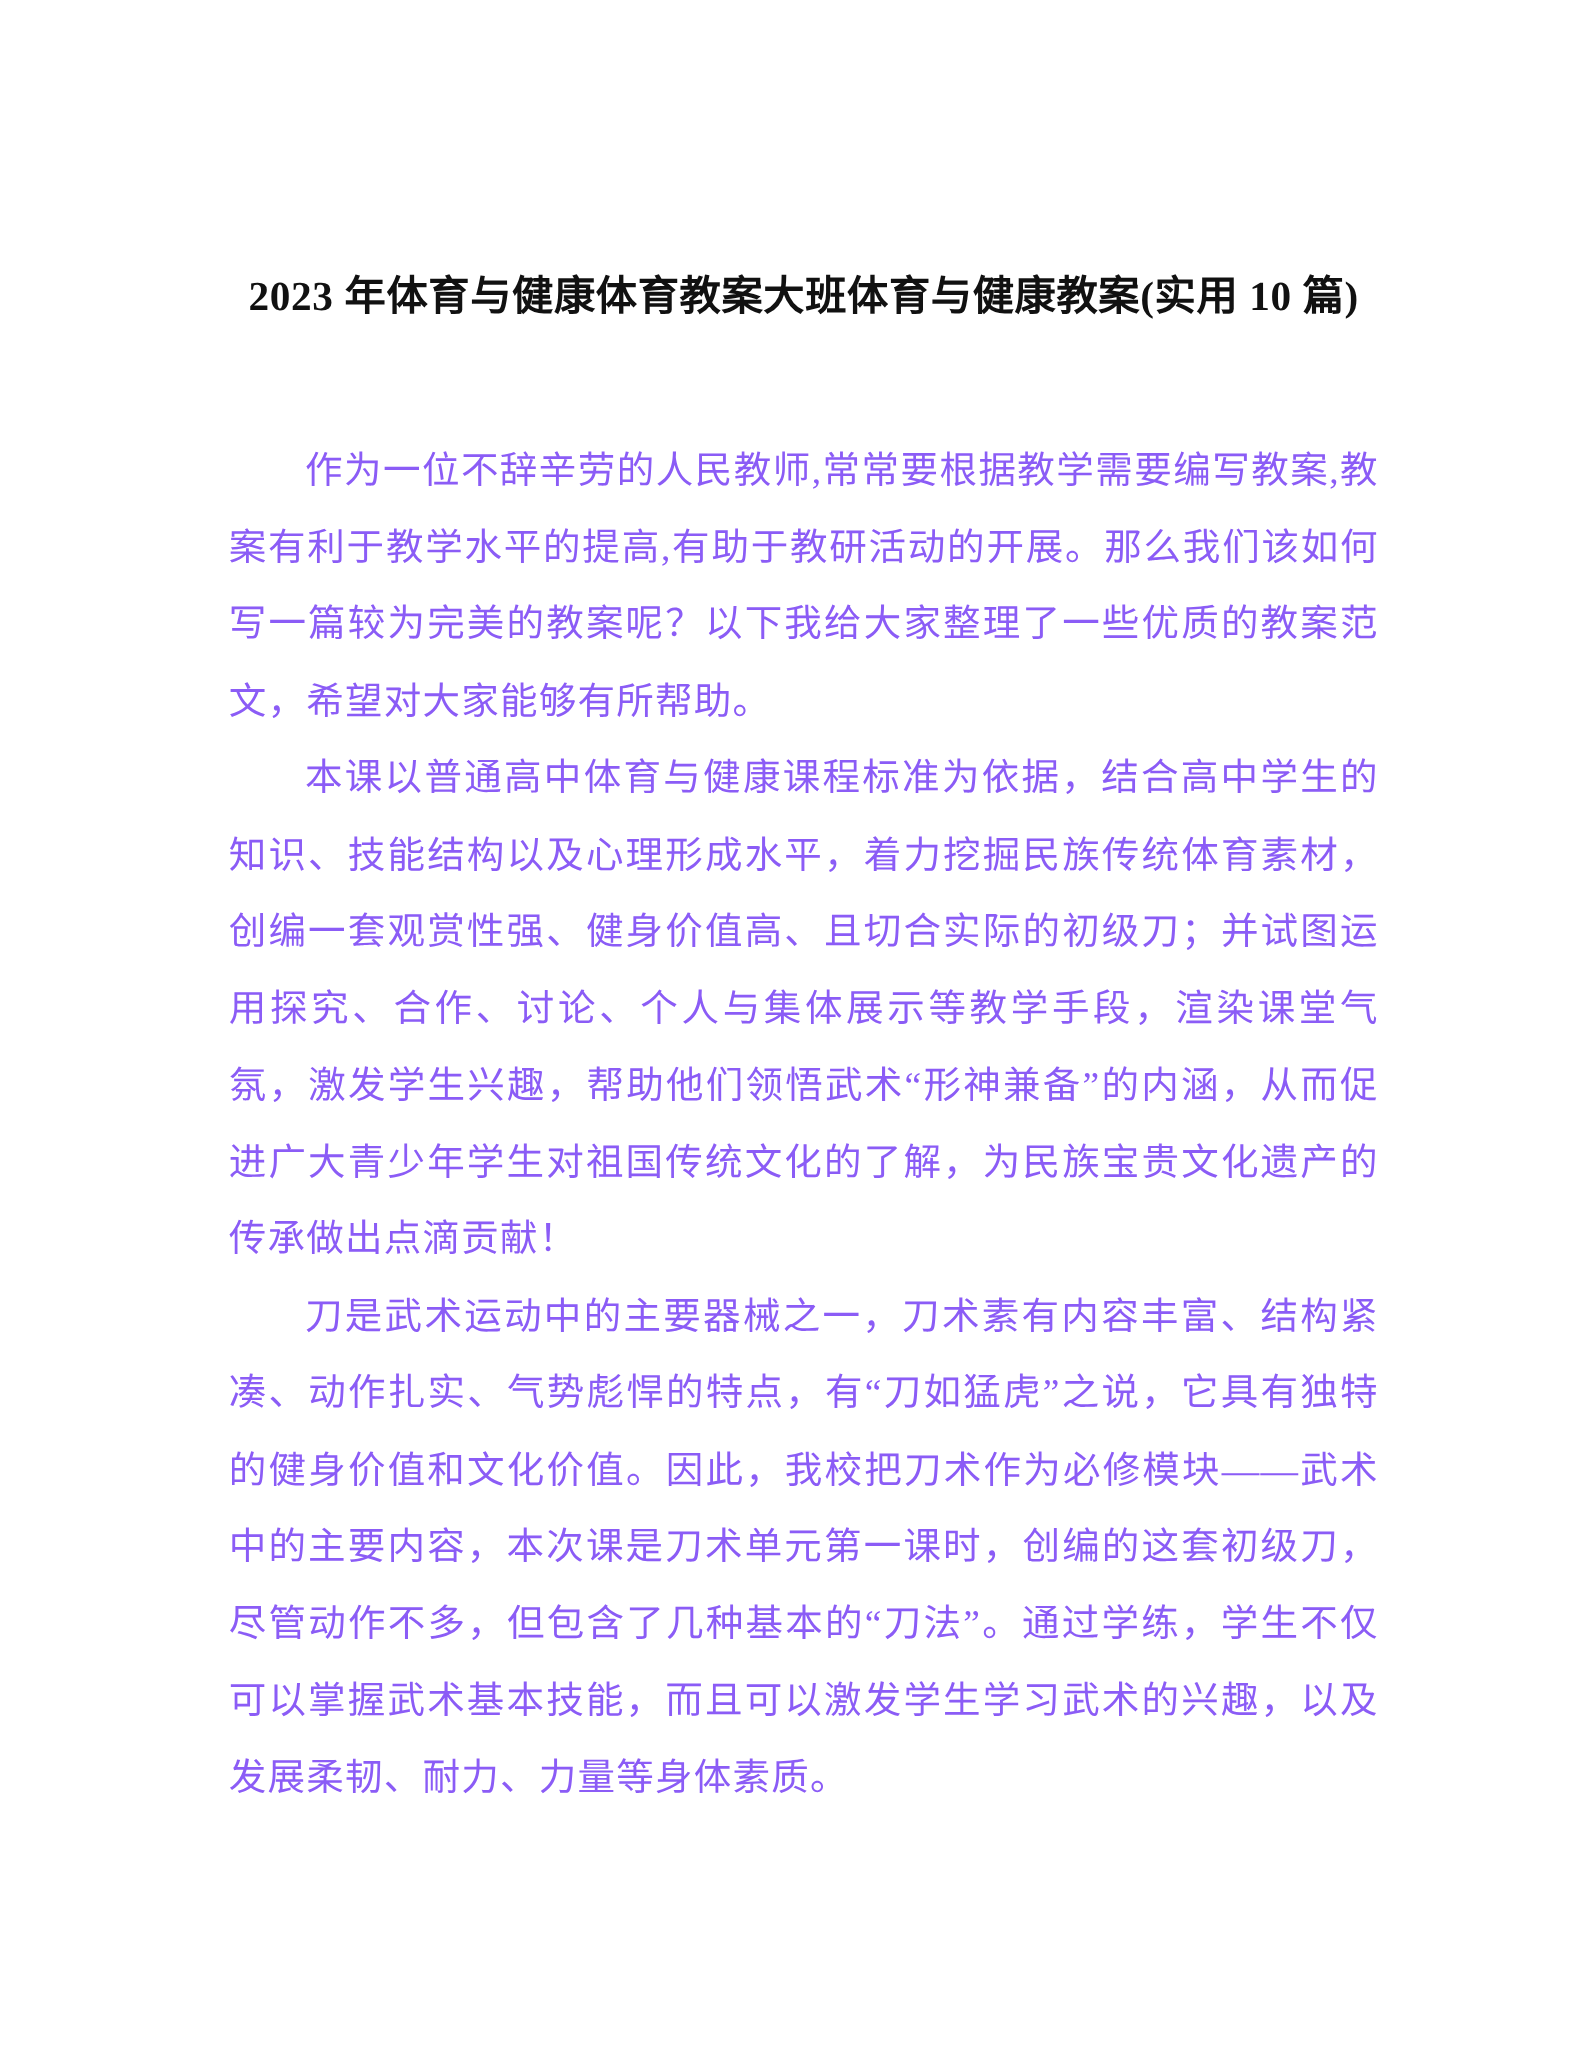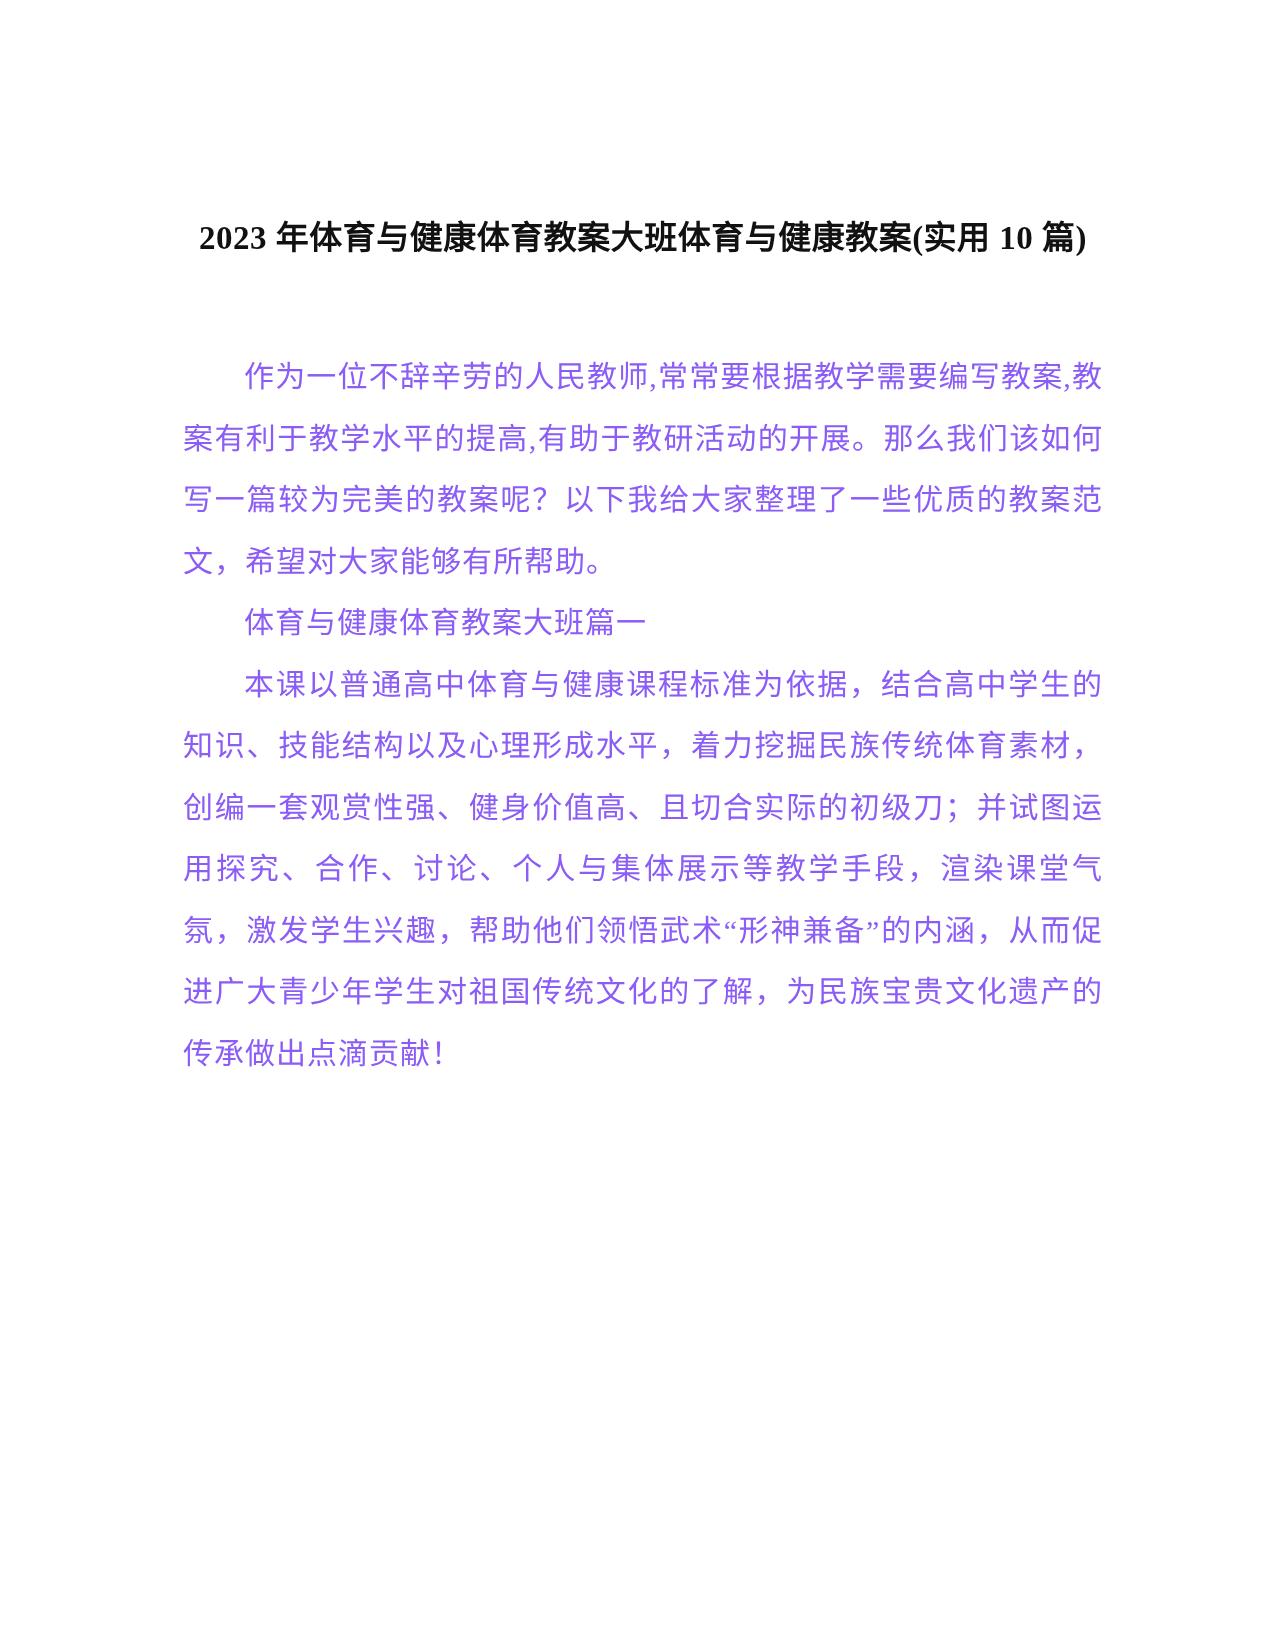--- a/index.html
+++ b/index.html
@@ -42,17 +42,17 @@
   }
 </style>
 </head>
 <body>
 
 <div class="page">
   <h1 class="doc-title">2023 年体育与健康体育教案大班体育与健康教案(实用 10 篇)</h1>
 
   <p class="para">作为一位不辞辛劳的人民教师,常常要根据教学需要编写教案,教案有利于教学水平的提高,有助于教研活动的开展。那么我们该如何写一篇较为完美的教案呢？以下我给大家整理了一些优质的教案范文，希望对大家能够有所帮助。</p>
 
-  <p class="para">体育与健康体育教案大班篇一</p>
 
   <p class="para">本课以普通高中体育与健康课程标准为依据，结合高中学生的知识、技能结构以及心理形成水平，着力挖掘民族传统体育素材，创编一套观赏性强、健身价值高、且切合实际的初级刀；并试图运用探究、合作、讨论、个人与集体展示等教学手段，渲染课堂气氛，激发学生兴趣，帮助他们领悟武术“形神兼备”的内涵，从而促进广大青少年学生对祖国传统文化的了解，为民族宝贵文化遗产的传承做出点滴贡献！</p>
 
+  <p class="para">刀是武术运动中的主要器械之一，刀术素有内容丰富、结构紧凑、动作扎实、气势彪悍的特点，有“刀如猛虎”之说，它具有独特的健身价值和文化价值。因此，我校把刀术作为必修模块——武术中的主要内容，本次课是刀术单元第一课时，创编的这套初级刀，尽管动作不多，但包含了几种基本的“刀法”。通过学练，学生不仅可以掌握武术基本技能，而且可以激发学生学习武术的兴趣，以及发展柔韧、耐力、力量等身体素质。</p>
 </div>
 
 </body></html>

